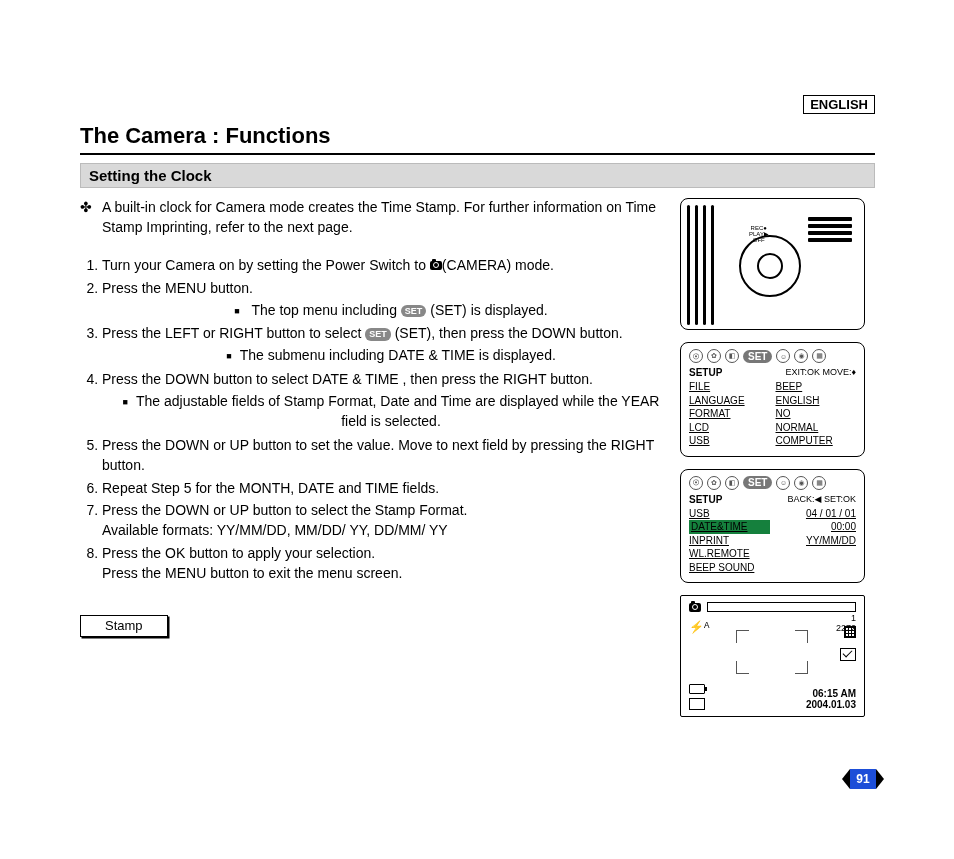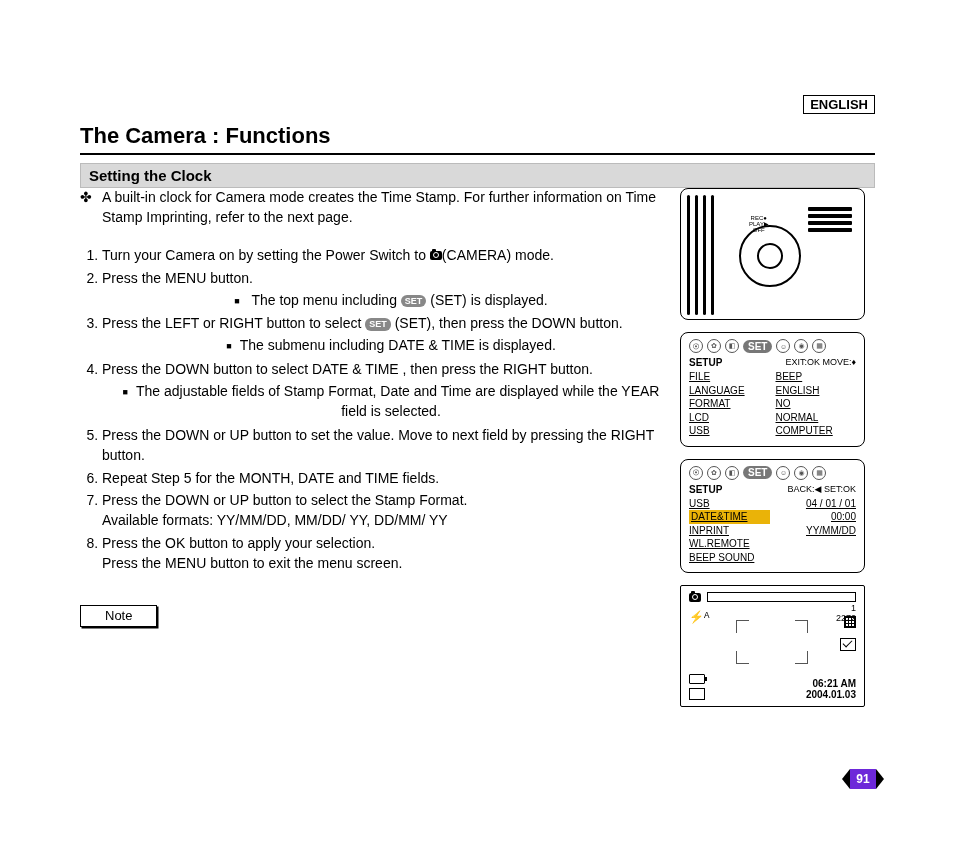--- a/index.html
+++ b/index.html
@@ -36,20 +36,21 @@
     border: none;
     border-top: 2.5px solid #000;
     margin: 4px 0 8px 0;
   }
   .section-h {
     background: #d9d9d9;
     font-weight: bold;
     font-size: 15px;
     padding: 3px 8px;
     border: 1px solid #bbb;
+    margin-bottom: 10px;
   }
   .body-wrap {
     display: flex;
     gap: 20px;
   }
   .text-col { width: 580px; font-size: 14px; line-height: 1.42; }
   .fig-col  { width: 185px; }
   .lead { margin: 0 0 18px 0; padding-left: 22px; position: relative; }
   .lead::before { content: "✤"; position: absolute; left: 0; top: 0; }
   ol.steps { margin: 0; padding-left: 22px; }
@@ -103,21 +104,21 @@
   .tabbar { display: flex; align-items: center; gap: 4px; margin-bottom: 4px; }
   .tabdot { width: 12px; height: 12px; border: 1px solid #555; border-radius: 50%; display: flex; align-items: center; justify-content: center; font-size: 7px; color: #555; }
   .tabset {
     background: #777; color: #fff; font-weight: bold; font-size: 10px;
     border-radius: 8px; padding: 1px 5px;
   }
   .setup-row { display: flex; justify-content: space-between; font-weight: bold; margin-bottom: 2px; font-size: 10px; }
   .setup-row span:last-child { font-weight: normal; font-size: 9px; }
   .menu-grid { display: flex; gap: 6px; text-decoration: underline; }
   .menu-col { flex: 1; font-size: 10px; line-height: 1.35; }
-  .menu-col .sel { background: #eab308; padding: 0 2px; }
+  .menu-col .sel { background: #15803d; padding: 0 2px; }
 
   .fig4 {
     border: 1px solid #000; border-radius: 2px; height: 108px;
     padding: 6px 8px; font-size: 9px; position: relative; font-family: Arial, sans-serif;
   }
   .f4-top { display: flex; align-items: center; gap: 6px; }
   .f4-bar { flex: 1; height: 8px; border: 1px solid #000; }
   .f4-rt { text-align: right; font-size: 9px; line-height: 1.1; margin-top: 2px; }
   .brackets { position: absolute; left: 55px; top: 34px; width: 72px; height: 44px; }
   .brk { position: absolute; width: 12px; height: 12px; border: 1.5px solid #555; }
@@ -144,21 +145,21 @@
     border: 1.5px solid #000;
   }
   .f4-chk::after {
     content: ""; position: absolute; left: 2px; top: 1px; width: 8px; height: 4px;
     border-left: 1.5px solid #000; border-bottom: 1.5px solid #000;
     transform: rotate(-45deg);
   }
 
   .page-num {
     position: absolute; right: 78px; bottom: 70px;
-    width: 26px; height: 20px; background: #6d28d9; color: #fff;
+    width: 26px; height: 20px; background: #1d4ed8; color: #fff;
     font-size: 12px; font-weight: bold; display: flex; align-items: center; justify-content: center;
   }
   .page-num::before, .page-num::after {
     content: ""; position: absolute; top: 0;
     border-top: 10px solid transparent; border-bottom: 10px solid transparent;
   }
   .page-num::before { left: -8px; border-right: 8px solid #000; }
   .page-num::after  { right: -8px; border-left: 8px solid #000; }
 </style>
 </head>
@@ -205,21 +206,21 @@
         <li>
           <span>Press the DOWN or UP button to select the Stamp Format.</span><br>
           <span>Available formats:  YY/MM/DD, MM/DD/ YY, DD/MM/ YY</span>
         </li>
         <li>
           <span>Press the OK button to apply your selection.</span><br>
           <span>Press the MENU button to exit the menu screen.</span>
         </li>
       </ol>
 
-      <div class="note-box">Note</div>
+      <div class="note-box">Stamp</div>
     </div>
 
     <div class="fig-col">
 
       <div class="fig fig1">
         <div class="gripA"><div></div><div></div><div></div><div></div></div>
         <div class="dial"></div>
         <div class="plabel" style="white-space:pre;">REC●
 PLAY▶
 OFF</div>
@@ -307,21 +308,21 @@
         <div class="f4-chk"></div>
         <div class="brackets">
           <div class="brk tl"></div>
             <div class="brk tr"></div>
             <div class="brk bl"></div>
             <div class="brk br"></div>
         </div>
         <div class="f4-batt"></div>
         <div class="f4-card"></div>
         <div class="f4-clock">
-          <div>06:21 AM</div>
+          <div>06:15 AM</div>
           <div>2004.01.03</div>
         </div>
       </div>
 
     </div>
   </div>
 </div>
 
 <div class="page-num">91</div>
 

